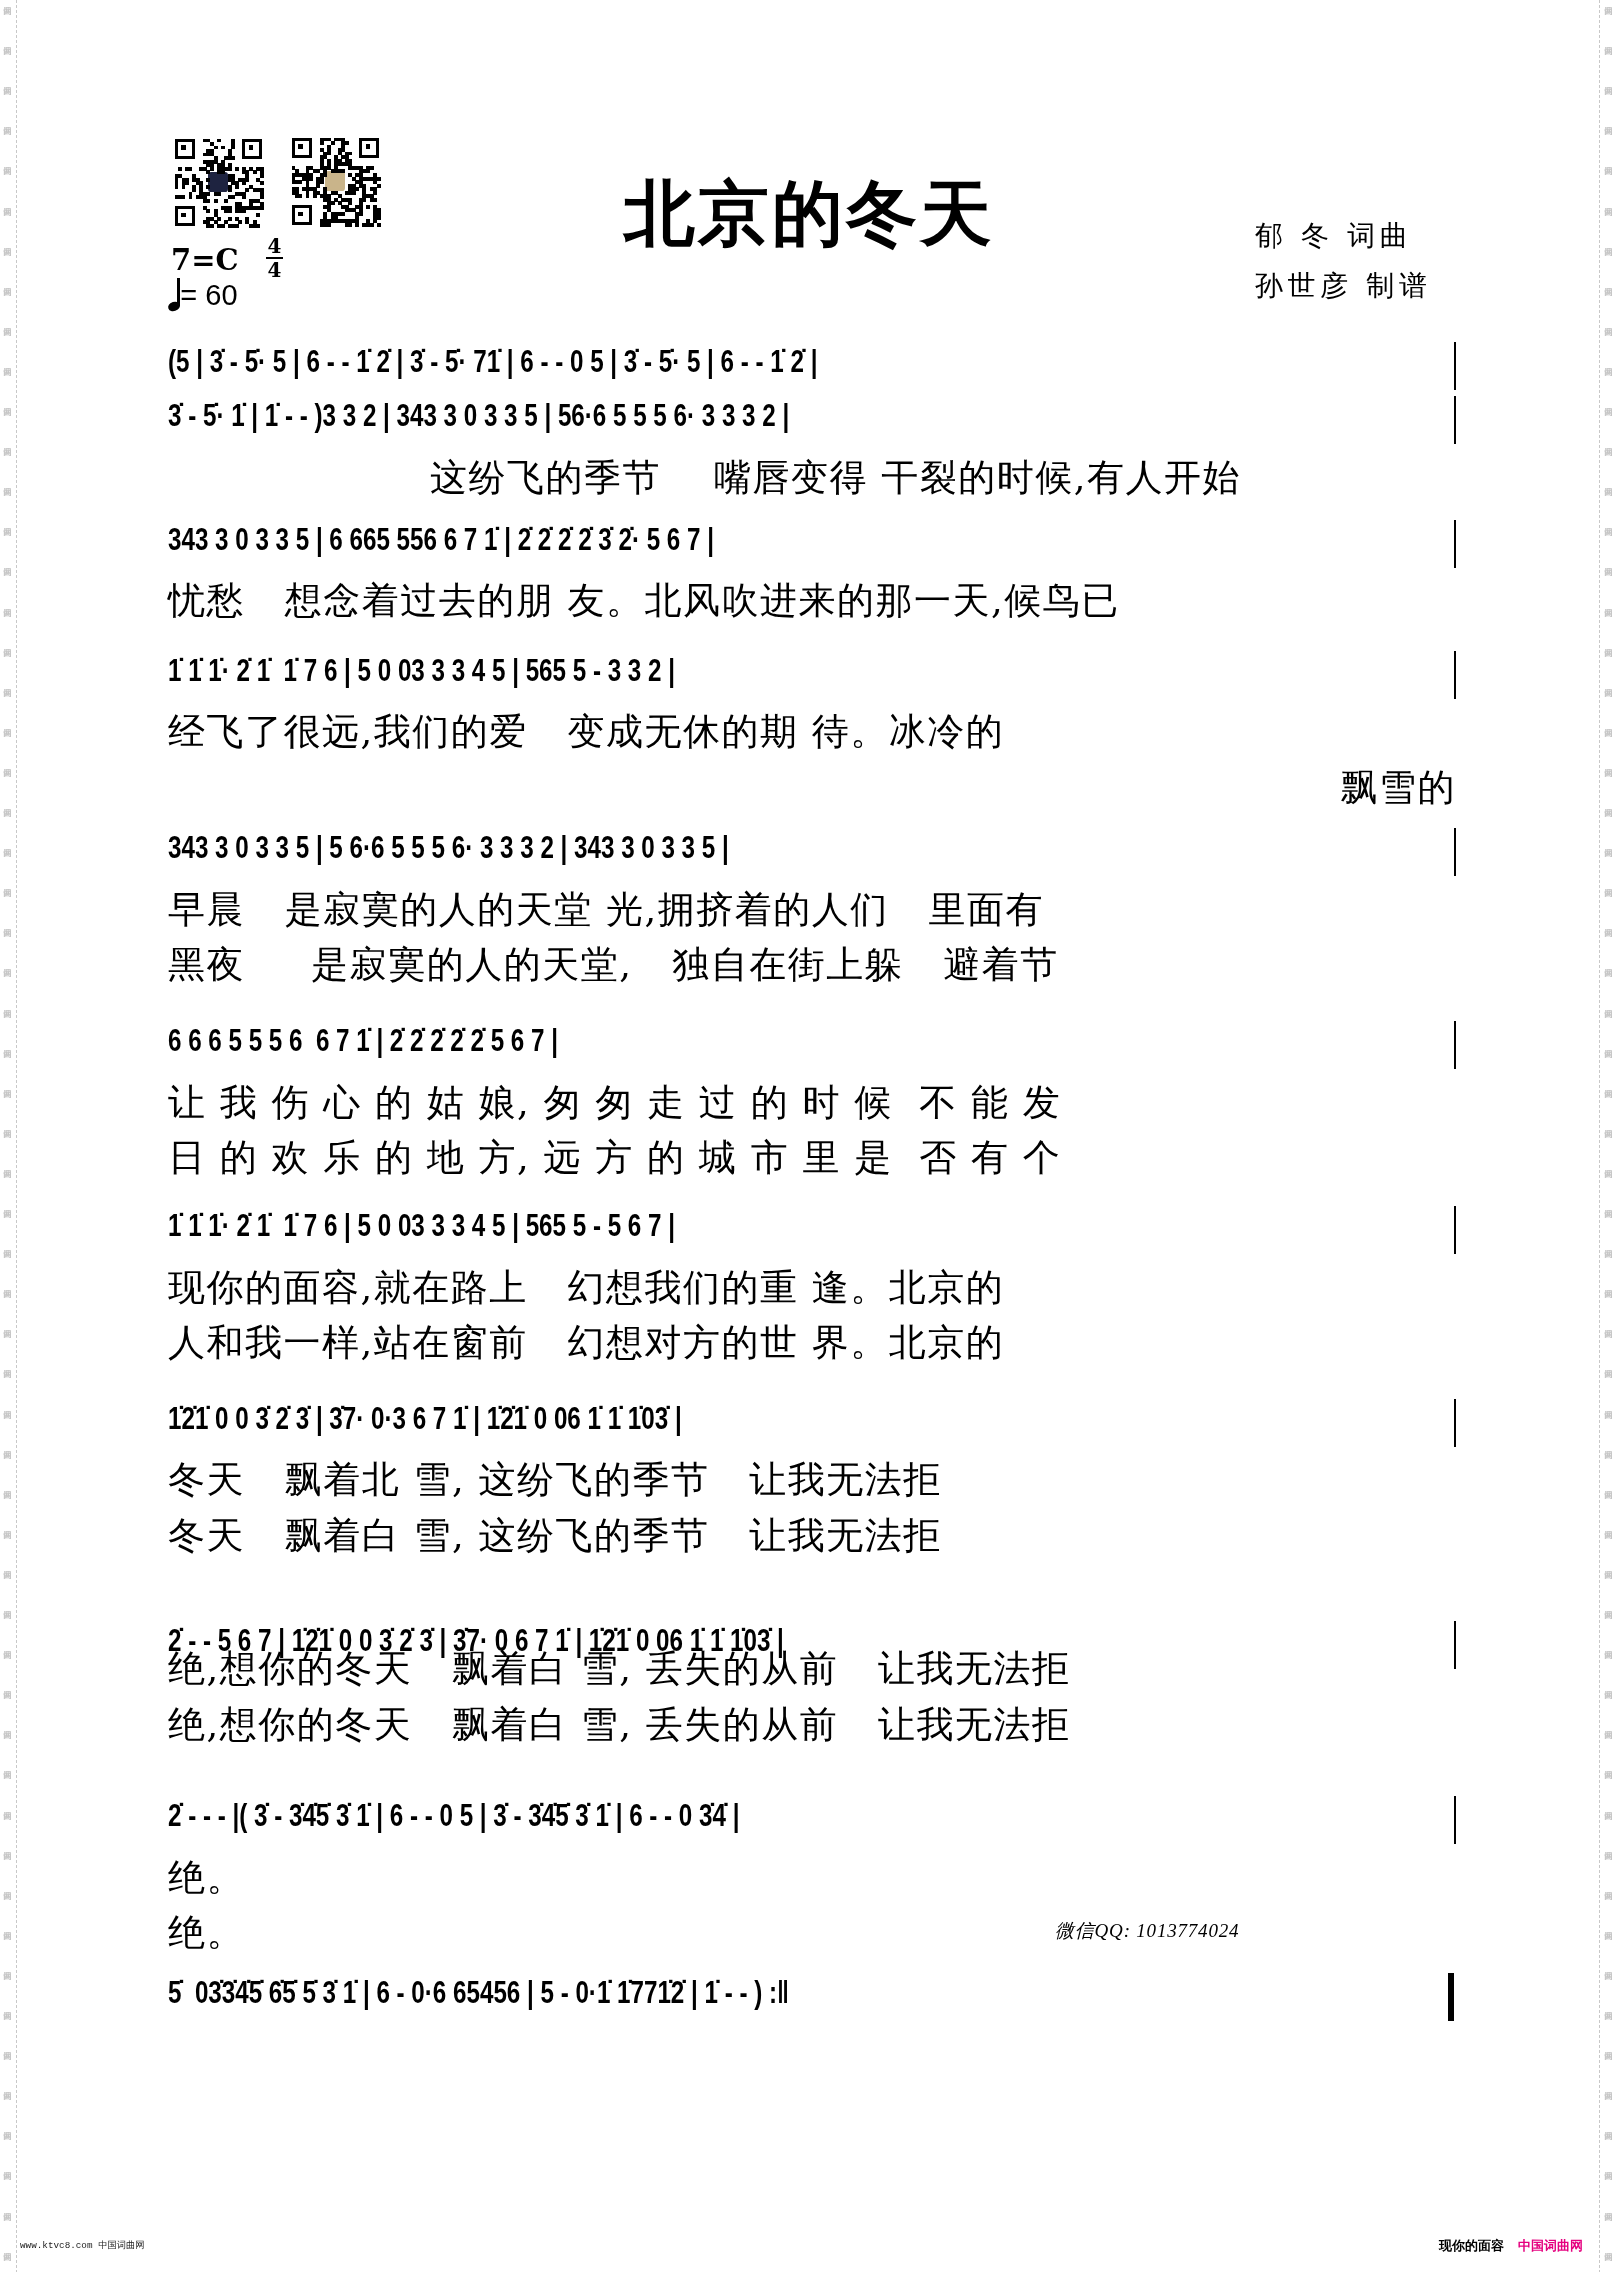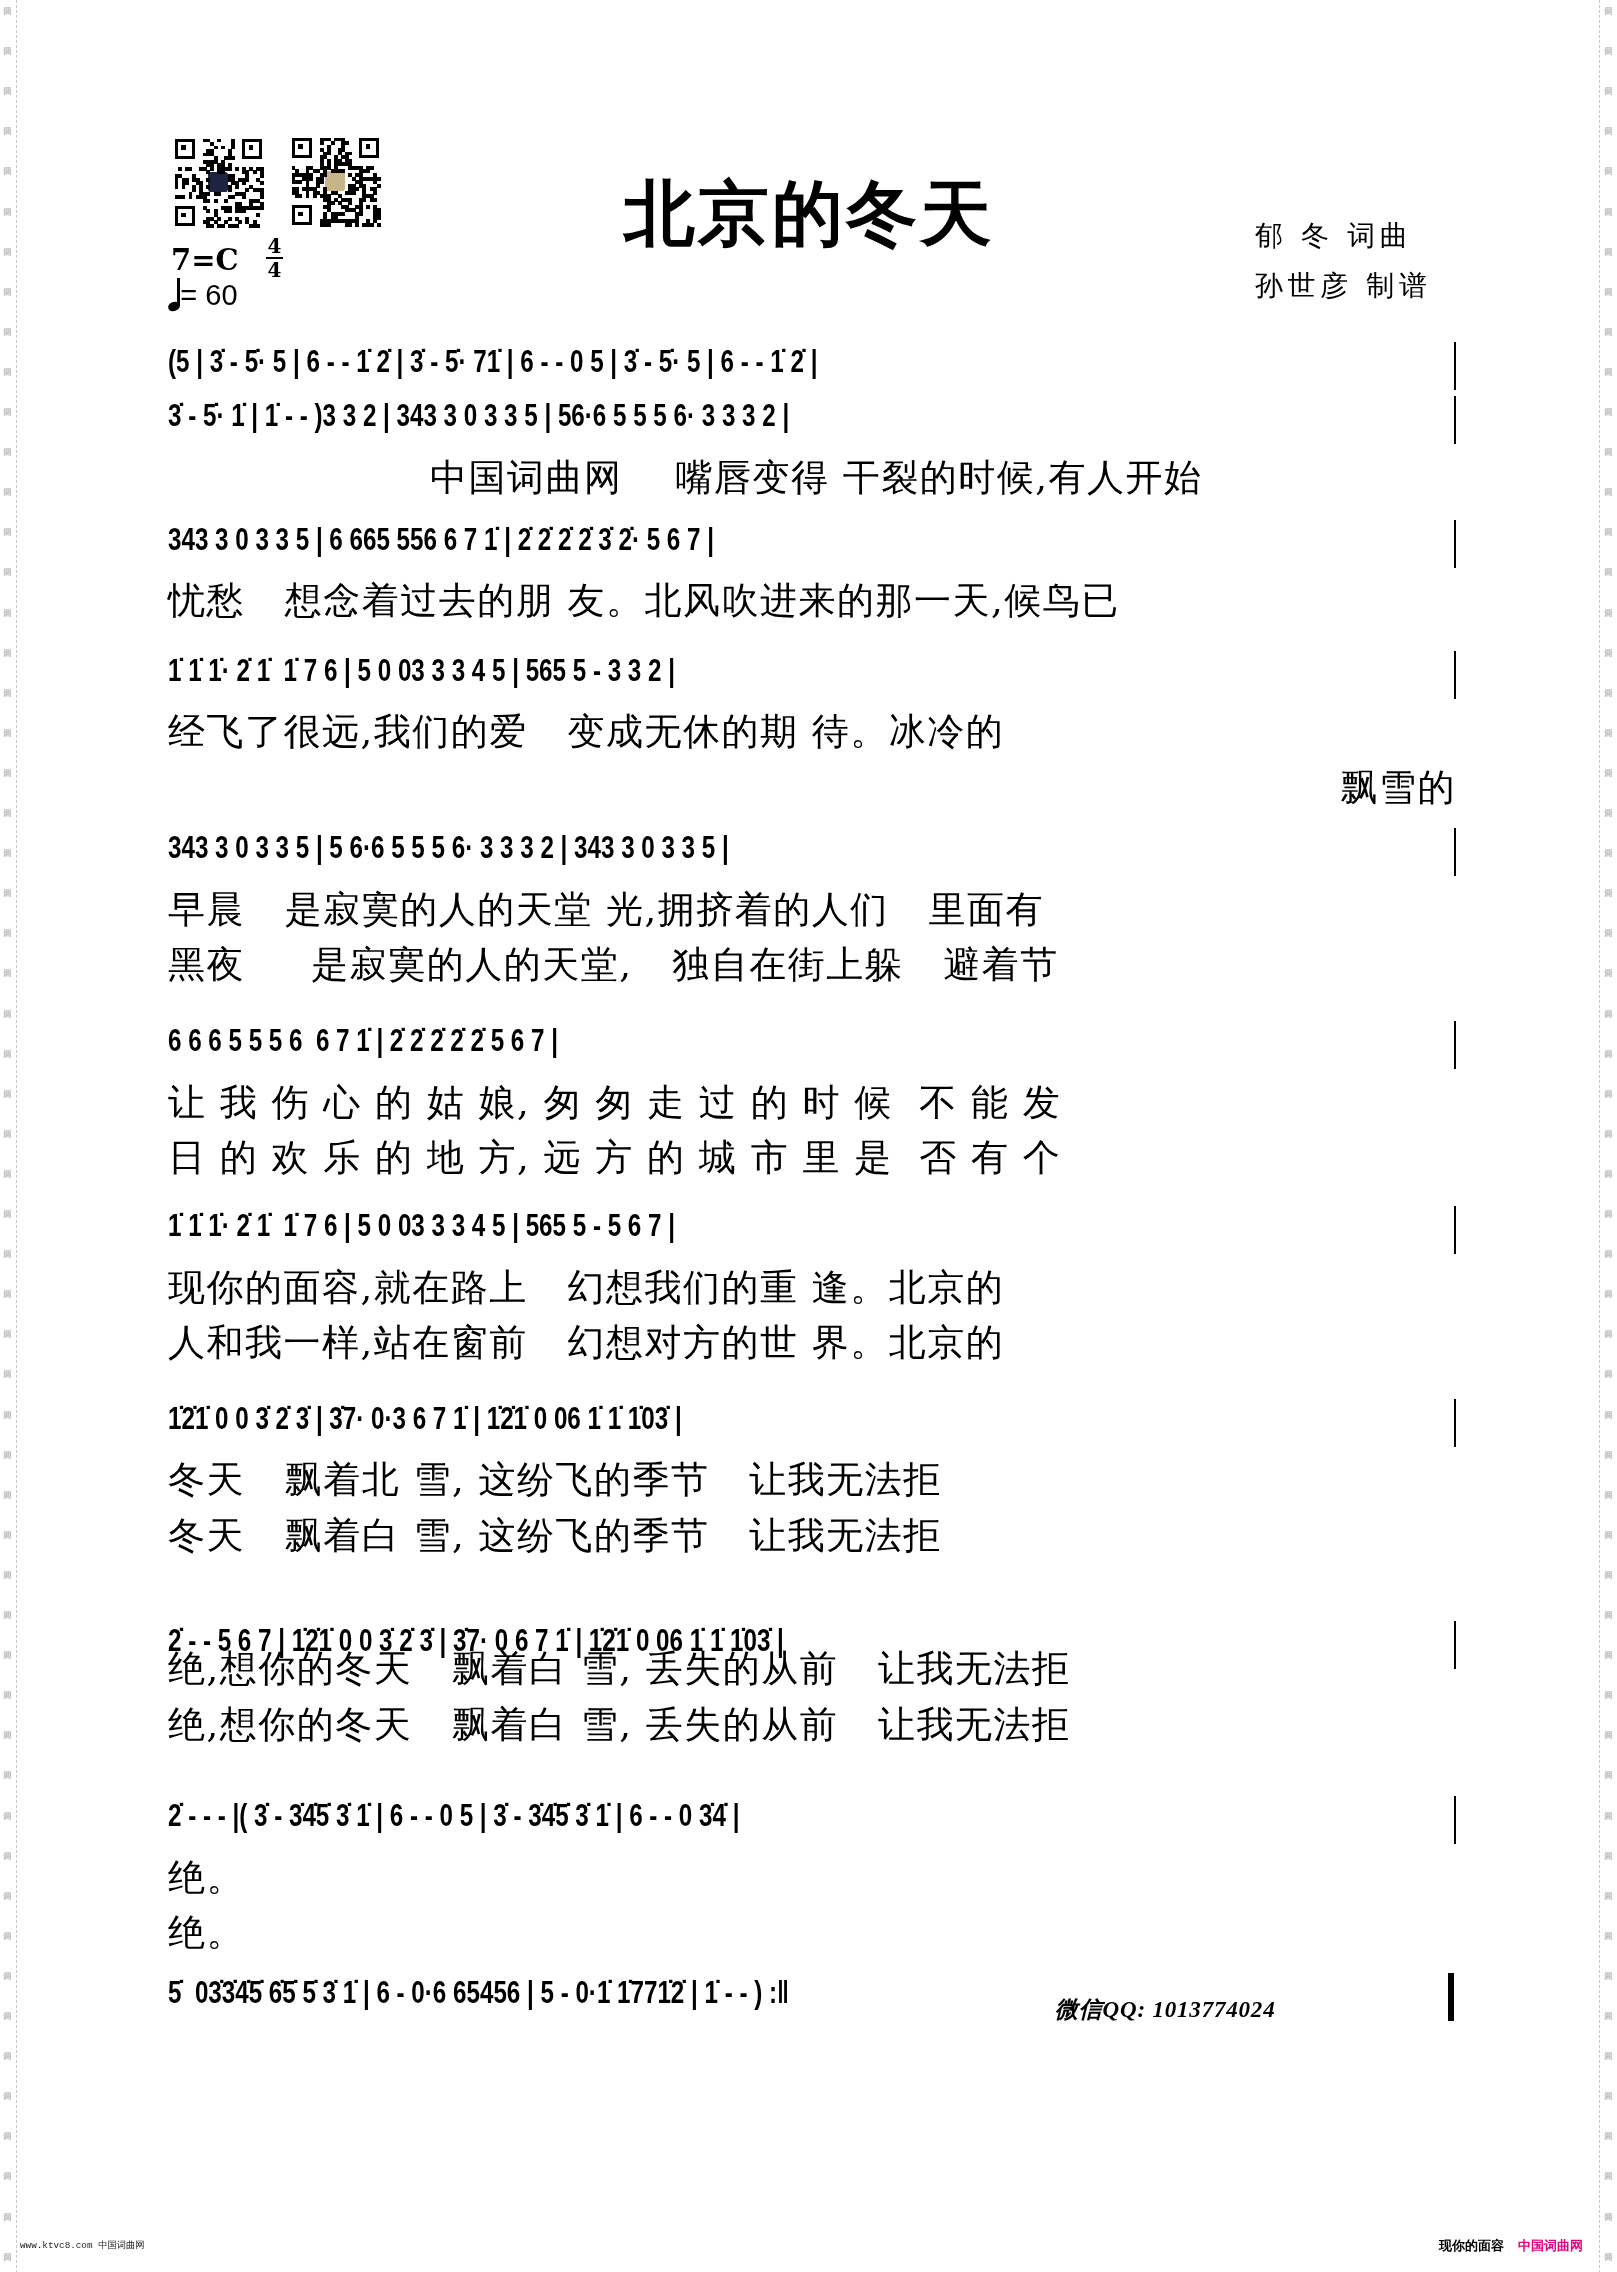--- a/index.html
+++ b/index.html
@@ -42,22 +42,22 @@
   .row { position: absolute; left: 168px; width: 1288px; height: 54px; }
   .notes { position: absolute; left: 0; top: 0; height: 54px; width: 100%;
            font-family: "Liberation Sans Narrow", "Liberation Sans", sans-serif; font-size: 31px; line-height: 46px;
            white-space: pre; letter-spacing: 0px; transform: scaleX(0.78); transform-origin: left top; }
   .barline { position: absolute; top: 3.1px; width: 2.3px; height: 48px; background: #000; }
   .barline.thin { width: 1.5px; }
   .barline.final { width: 6.2px; }
   .lyric { position: absolute; left: 168px; width: 1288px; font-family: "DejaVu Serif", serif; font-size: 37px;
            line-height: 46px; white-space: pre; letter-spacing: 1.5px; }
   .lyric.right { text-align: right; }
-  .footer-wx { position: absolute; left: 1055px; top: 1994px; font-family: "Liberation Serif", serif; font-style: italic;
-               font-weight: bold; font-size: 23px; letter-spacing: 0.8px; }
+  .footer-wx { position: absolute; left: 1055px; top: 1918px; font-family: "Liberation Serif", serif; font-style: italic;
+               font-weight: normal; font-size: 19px; letter-spacing: 0.8px; }
   .footer-left { position: absolute; left: 20px; top: 2239px; font-size: 9.3px; color: #222; font-family: "Liberation Mono", monospace; }
   .footer-left .cn { font-family: "DejaVu Sans", sans-serif; }
   .footer-right { position: absolute; left: 1439px; top: 2237px; font-size: 13px; font-weight: bold; font-family: "DejaVu Sans", sans-serif; }
   .footer-right .brand { margin-left: 14px; }
 </style>
 </head>
 <body>
 
 <div class="wm-col left">
   <div class="dash"></div>
@@ -594,21 +594,21 @@
 
 <div id="score">
     <div class="row" style="top: 339px;">
       <div class="notes" style="font-weight: bold;">(5 | 3̇ - 5̇· 5 | 6 - - 1̇ 2̇ | 3̇ - 5̇· 71̇ | 6 - - 0 5 | 3̇ - 5̇· 5 | 6 - - 1̇ 2̇ |</div>
       <div class="barline thin" style="left: 1286px;"></div>
     </div>
     <div class="row" style="top: 393px;">
       <div class="notes" style="font-weight: bold;">3̇ - 5̇· 1̇ | 1̇ - - )3 3 2 | 343 3 0 3 3 5 | 56·6 5 5 5 6· 3 3 3 2 |</div>
       <div class="barline thin" style="left: 1286px;"></div>
     </div>
-    <div class="lyric" style="top: 455px; padding-left: 262px; width: 1026px;">中国词曲网    嘴唇变得 干裂的时候,有人开始</div>
+    <div class="lyric" style="top: 455px; padding-left: 262px; width: 1026px;">这纷飞的季节    嘴唇变得 干裂的时候,有人开始</div>
     <div class="row" style="top: 517px;">
       <div class="notes" style="font-weight: bold;">343 3 0 3 3 5 | 6 665 556 6 7 1̇ | 2̇ 2̇ 2̇ 2̇ 3̇ 2̇· 5 6 7 |</div>
       <div class="barline thin" style="left: 1286px;"></div>
     </div>
     <div class="lyric" style="top: 578px;">忧愁   想念着过去的朋 友。北风吹进来的那一天,候鸟已</div>
     <div class="row" style="top: 648px;">
       <div class="notes" style="font-weight: bold;">1̇ 1̇ 1̇· 2̇ 1̇  1̇ 7 6 | 5 0 03 3 3 4 5 | 565 5 - 3 3 2 |</div>
       <div class="barline thin" style="left: 1286px;"></div>
     </div>
     <div class="lyric" style="top: 709px;">经飞了很远,我们的爱   变成无休的期 待。冰冷的</div>

